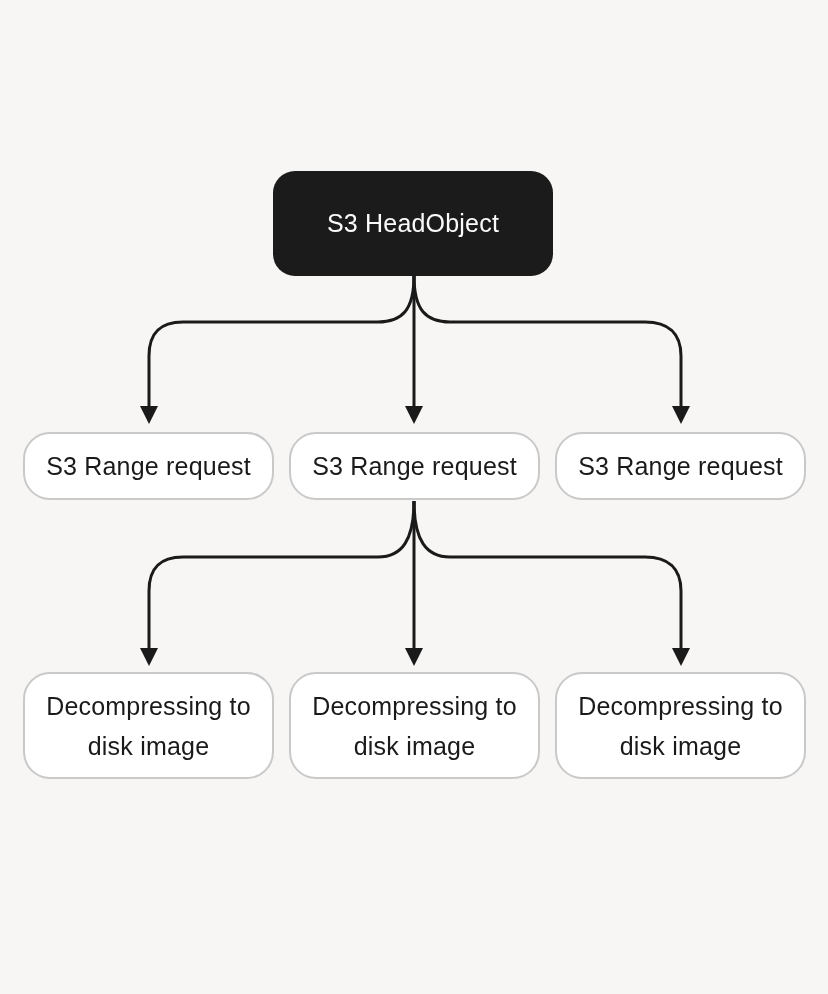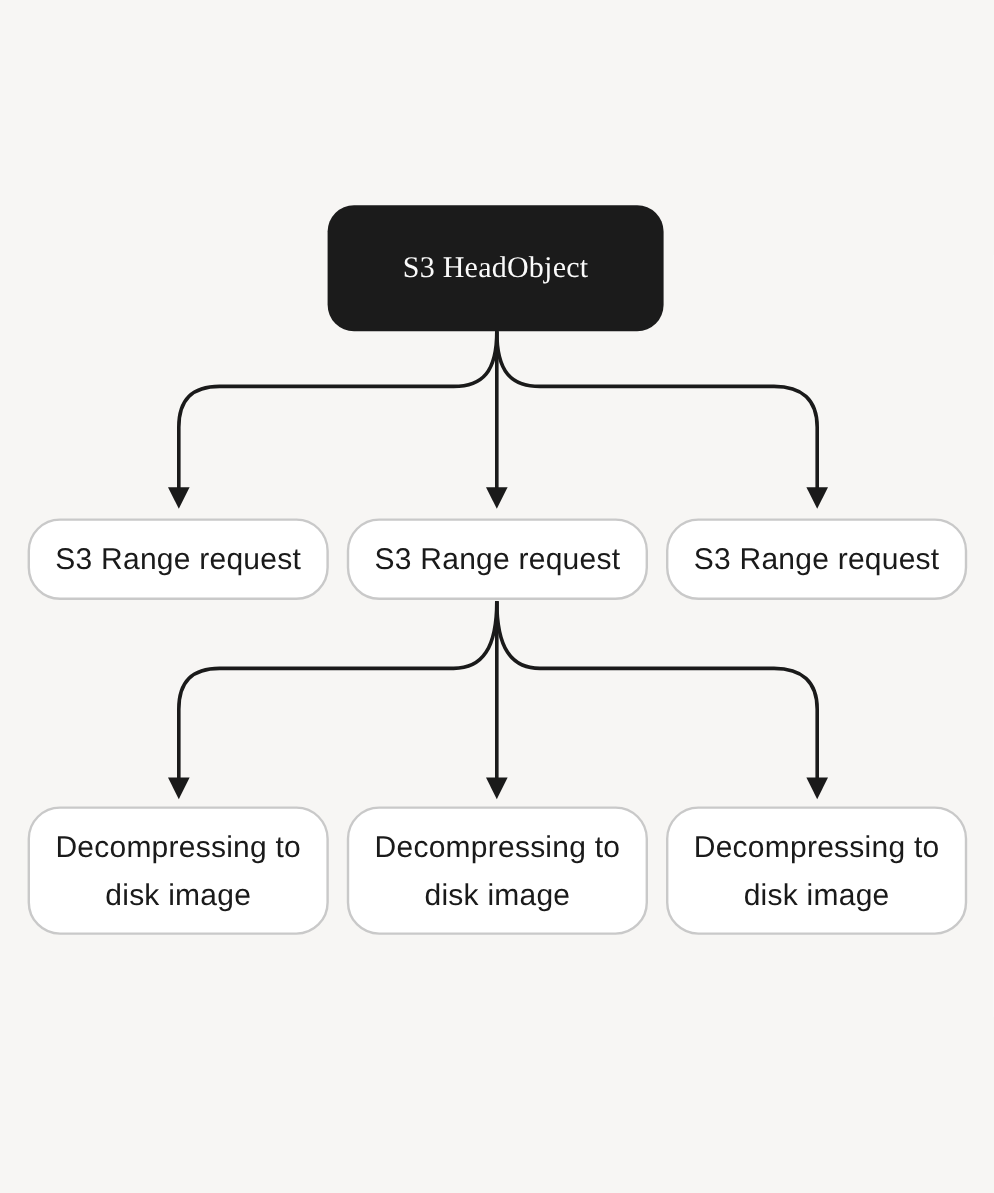--- a/index.html
+++ b/index.html
@@ -45,21 +45,20 @@
     justify-content: center;
     text-align: center;
     font-size: 25px;
     color: var(--node-text);
     letter-spacing: 0.2px;
   }
   .node-dark {
     background: var(--node-dark-bg);
     color: var(--node-dark-text);
     border-radius: 22px;
-    font-family: Liberation Serif, serif;
   }
   .node-light {
     background: var(--node-light-bg);
     border: 2px solid var(--node-border);
     border-radius: 27px;
   }
   #node-root { left: 273px; top: 171px; width: 280px; height: 105px; }
   .row1 { top: 432px; width: 251px; height: 68px; }
   .row2 { top: 672px; width: 251px; height: 107px; line-height: 40px; padding: 0 21px; }
   #node-l1-left  { left: 23px; }

